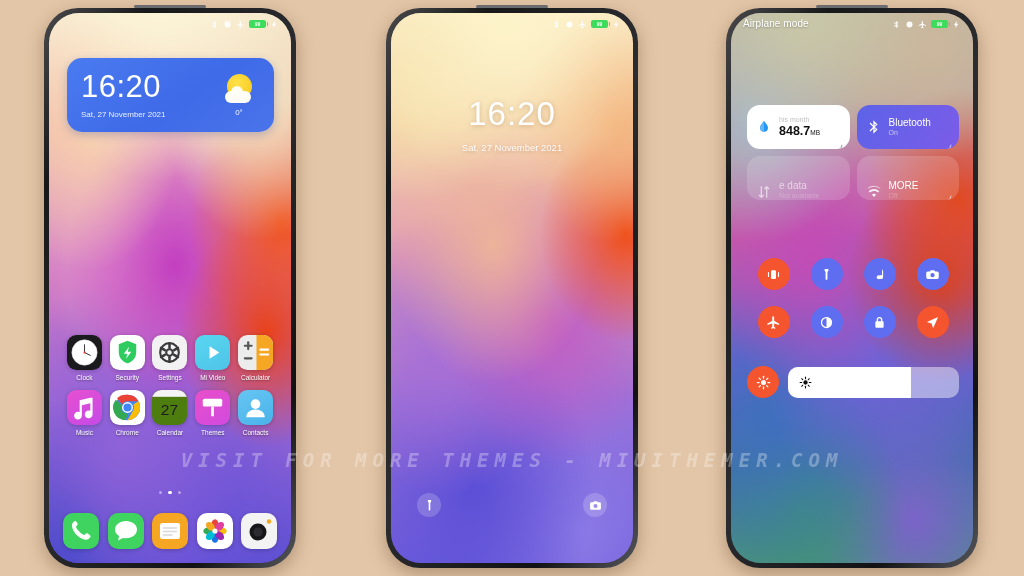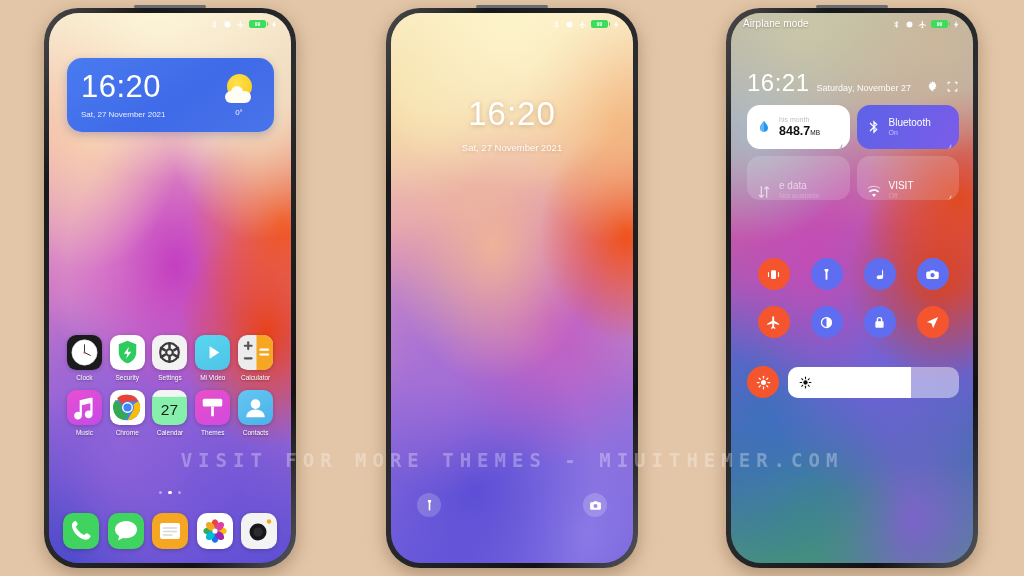--- a/index.html
+++ b/index.html
@@ -244,20 +244,21 @@
   }
 
   
   .watermark {
     position:absolute; left:0; right:0; top:449px;
     text-align:center; z-index:60;
     font-size:19px; font-weight:bold; letter-spacing:6px;
     color:rgba(255,255,255,.30);
     font-family:"DejaVu Sans Mono", monospace;
     pointer-events:none;
+    font-style:italic;
   }
 </style>
 </head>
 <body style="background: rgb(227, 198, 167);">
 
 <div class="phone p1">
   <div class="speaker"></div>
   <div class="screen">
     <div class="wall wall-home"></div>
 
@@ -386,21 +387,21 @@
               <path d="M18 5a13 13 0 0111.3 6.6H18a6.4 6.4 0 00-5.6 3.3L7.2 8.4A13 13 0 0118 5z" fill="#ea4335"></path>
               <path d="M7.2 8.4l5.2 6.5A6.4 6.4 0 0018 24.4h.3l-4.6 6.2A13 13 0 017.2 8.4z" fill="#34a853" transform="rotate(-8 18 18)"></path>
               <path d="M29.3 11.6A13 13 0 0118 31l5.6-9.7a6.4 6.4 0 00.3-6.3l5.4-3.4z" fill="#fbbc05"></path>
               <circle cx="18" cy="18" r="5.6" fill="#fff"></circle>
               <circle cx="18" cy="18" r="4.2" fill="#4285f4"></circle>
             </svg>
         </div>
         <div class="app-lb">Chrome</div>
       </div>
       <div class="app">
-        <div class="app-ic" style="background:#86efac;">
+        <div class="app-ic" style="background:#4d7c0f;">
           <svg viewBox="0 0 36 36">
               <rect x="0" y="0" width="36" height="7" fill="#f4f4f4"></rect>
               <text x="18" y="26" font-size="16" font-family="Liberation Sans, sans-serif" fill="#1c1c1c" text-anchor="middle">27</text>
             </svg>
         </div>
         <div class="app-lb">Calendar</div>
       </div>
       <div class="app">
         <div class="app-ic" style="background:linear-gradient(150deg,#e94fc8,#d14ae0);">
           <svg viewBox="0 0 36 36">
@@ -552,35 +553,20 @@
       <span class="battery">
           <span>99</span>
         </span>
       <span class="sb-ico">
           <svg viewBox="0 0 24 24" fill="#fff">
             <path d="M13 2L5 14h5l-1 8 8-12h-5l1-8z"></path>
           </svg>
         </span>
     </div>
 
-    <div class="cc-head">
-      <span class="cc-time">16:21</span>
-      <span class="cc-date">Saturday, November 27</span>
-      <span class="cc-hico">
-        <svg viewBox="0 0 24 24" fill="#fff">
-            <path d="M12 8.2a3.8 3.8 0 100 7.6 3.8 3.8 0 000-7.6zm0 2.4a1.4 1.4 0 110 2.8 1.4 1.4 0 010-2.8z"></path>
-            <path d="M12 2l1.4 2.3 2.6-.6.4 2.7 2.5 1-1.2 2.4 1.7 2.1-2.2 1.6.3 2.7-2.7.2-1.3 2.4L12 21l-1.5-1.2-1.3-2.4-2.7-.2.3-2.7-2.2-1.6 1.7-2.1L5.1 8.4l2.5-1 .4-2.7 2.6.6L12 2z"></path>
-          </svg>
-      </span>
-      <span class="cc-hico">
-        <svg viewBox="0 0 24 24" fill="none" stroke="#fff" stroke-width="2">
-            <path d="M4 8V4h4M20 8V4h-4M4 16v4h4M20 16v4h-4"></path>
-          </svg>
-      </span>
-    </div>
 
     <div class="cc-tiles">
 
       <div class="tile white">
         <span class="tile-ic"><svg viewBox="0 0 24 24">
               <path d="M12 3c-3.5 4.2-6 7.4-6 10.2A6 6 0 0012 19a6 6 0 006-5.8C18 10.4 15.5 7.2 12 3z" fill="#2196f3"></path>
               <path d="M12 3c-3.5 4.2-6 7.4-6 10.2A6 6 0 0012 19V3z" fill="#64b5f6"></path>
             </svg></span>
         <span class="tile-tx">
           <span class="tile-sub">his month</span>
@@ -616,21 +602,21 @@
         </span>
       </div>
 
       <div class="tile dim">
         <span class="tile-ic"><svg viewBox="0 0 24 24" fill="#fff">
               <path d="M12 19.5l3-3.7a4.6 4.6 0 00-6 0l3 3.7z"></path>
               <path d="M12 10.5c2.4 0 4.6.9 6.2 2.4l1.8-2.2A11.6 11.6 0 0012 7.5c-3 0-5.9 1.1-8 3.2l1.8 2.2a8.9 8.9 0 016.2-2.4z" opacity=".85"></path>
               <path d="M12 4.2c3.9 0 7.5 1.5 10 3.9l-1.6-2.7A15.2 15.2 0 0012 2.5c-3.9 0-7.4 1.4-8.4 2.9L2 7.8C4.5 5.6 8.1 4.2 12 4.2z" opacity=".65"></path>
             </svg></span>
         <span class="tile-tx">
-          <span class="tile-main" style="color:#fff">VISIT</span>
+          <span class="tile-main" style="color:#fff">MORE</span>
           <span class="tile-sub">Off</span>
         </span>
         <span class="tile-arrow"><svg viewBox="0 0 24 24" fill="none" stroke="#fff" stroke-width="3" stroke-linecap="round">
               <path d="M4 20c8 0 12-4 16-16"></path>
               <path d="M20 4l-1 8"></path>
             </svg></span>
       </div>
     </div>
 
     <div class="cc-toggles">

